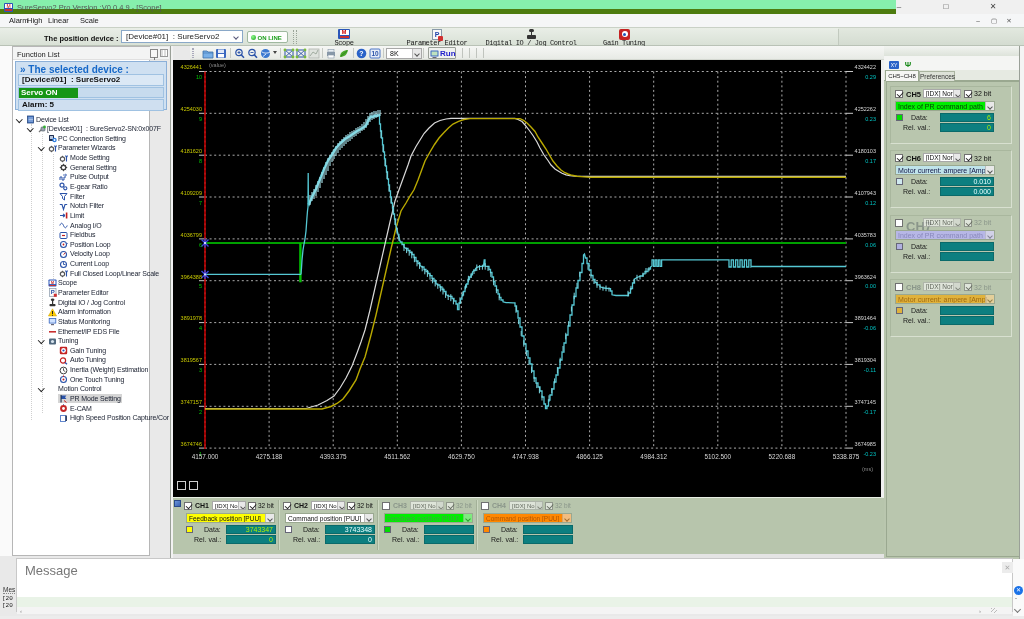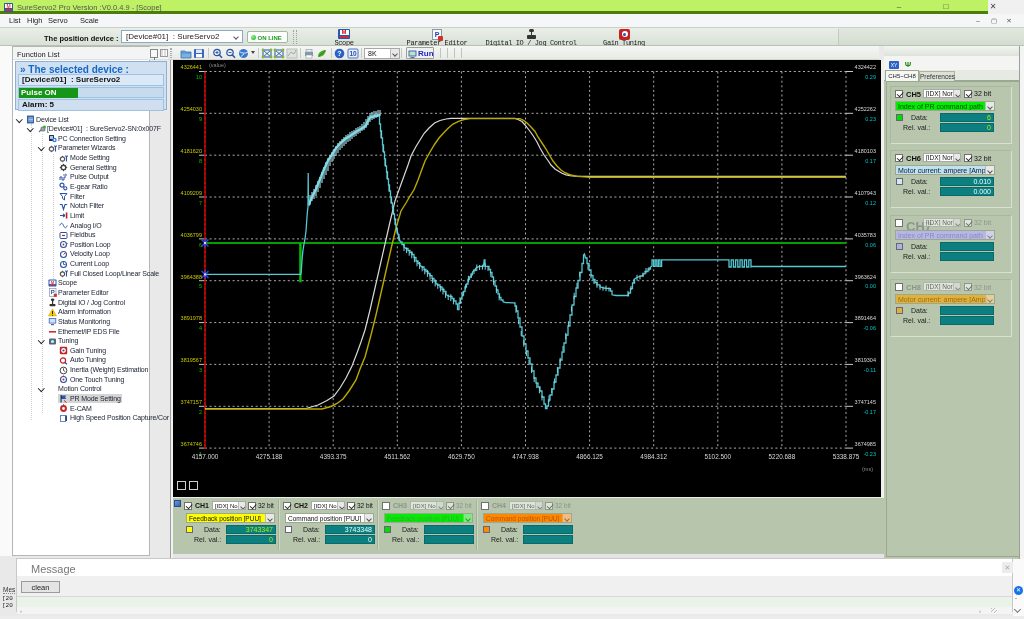--- a/index.html
+++ b/index.html
@@ -8,34 +8,34 @@
 .tree-row{position:absolute;left:0;width:157px;height:10px;font-size:7px;letter-spacing:-0.15px;color:#1a2030;white-space:nowrap;overflow:hidden;}
 .chev{position:absolute;width:4.5px;height:4.5px;border-right:1.4px solid #222;border-bottom:1.4px solid #222;transform:rotate(45deg);}
 .combo{position:absolute;background:#fff;border:1px solid #a8a8a8;font-size:7px;color:#111;overflow:hidden;white-space:nowrap;}
 .dd{position:absolute;right:0;top:0;bottom:0;width:9px;background:#e8e8e8;border-left:1px solid #bbb;}
 .dd:after{content:"";position:absolute;left:2px;top:3px;width:3px;height:3px;border-right:1px solid #555;border-bottom:1px solid #555;transform:rotate(45deg);}
 .cb{position:absolute;width:8px;height:8px;background:#fff;border:1px solid #707070;}
 .cb.on:after{content:"";position:absolute;left:0.5px;top:0.5px;width:4.5px;height:2.5px;border-left:1.4px solid #222;border-bottom:1.4px solid #222;transform:rotate(-48deg);}
 .teal{position:absolute;background:#0c7f80;border:1px solid #0a6a6a;font-size:7px;text-align:right;padding-right:2px;line-height:8px;}
 .lbl7{position:absolute;font-size:7px;color:#1a1a1a;white-space:nowrap;}
 </style></head><body>
-<div class="abs" style="left:0;top:0;width:988px;height:14px;background:#bef264;border-bottom:3px solid #4d7c0f">
+<div class="abs" style="left:0;top:0;width:896px;height:14px;background:#86efac;border-bottom:5px solid #4d7c0f">
 <div class="abs" style="left:4px;top:3px;width:9px;height:9px;background:#2a55b8;border-radius:1px">
       <div class="abs" style="left:1px;top:1px;width:7px;height:4px;background:#fff;font-size:5px;color:#c00;text-align:center;line-height:4px">M</div>
       <div class="abs" style="left:1px;top:6px;width:7px;height:2px;background:#c83030"></div>
     </div>
 <div class="abs" style="left:17px;top:3px;font-size:7.5px;color:#555">SureServo2 Pro Version :V0.0.4.9 - [Scope]</div>
 <div class="abs" style="left:893px;top:1px;width:12px;height:11px;font-size:8px;color:#444;text-align:center;line-height:11px">–</div>
 <div class="abs" style="left:940px;top:1px;width:12px;height:11px;font-size:8px;color:#444;text-align:center;line-height:11px">□</div>
 <div class="abs" style="left:987px;top:1px;width:12px;height:11px;font-size:8px;color:#444;text-align:center;line-height:11px">✕</div>
 </div>
 <div class="abs" style="left:0;top:14px;width:1024px;height:13px;background:#f5f6f7">
-<div class="abs" style="left:9px;top:2px;font-size:7.5px;color:#222">List</div>
+<div class="abs" style="left:9px;top:2px;font-size:7.5px;color:#222">Alarm</div>
 <div class="abs" style="left:27px;top:2px;font-size:7.5px;color:#222">High</div>
-<div class="abs" style="left:48px;top:2px;font-size:7.5px;color:#222">Servo</div>
+<div class="abs" style="left:48px;top:2px;font-size:7.5px;color:#222">Linear</div>
 <div class="abs" style="left:80px;top:2px;font-size:7.5px;color:#222">Scale</div>
 <div class="abs" style="left:973px;top:2px;width:10px;height:9px;font-size:6.5px;color:#555;text-align:center;line-height:9px">–</div>
 <div class="abs" style="left:989px;top:2px;width:10px;height:9px;font-size:6.5px;color:#555;text-align:center;line-height:9px">▢</div>
 <div class="abs" style="left:1004px;top:2px;width:10px;height:9px;font-size:6.5px;color:#555;text-align:center;line-height:9px">✕</div>
 </div>
 <div class="abs" style="left:0;top:27px;width:1024px;height:19px;background:linear-gradient(#e9eee7,#d9e1d6);border-top:1px solid #c9d1c6;border-bottom:1px solid #b9c2b6">
 <div class="abs" style="left:44px;top:5.5px;font-size:7.5px;font-weight:bold;color:#111">The position device :</div>
 <div class="combo" style="left:121px;top:2px;width:122px;height:13px;line-height:11px;font-size:8px;border-color:#8aa8c8"><span style="margin-left:4px;color:#222">[Device#01]&nbsp;&nbsp;: SureServo2</span><span class="abs" style="right:4px;top:4px;width:4px;height:4px;border-right:1.2px solid #557;border-bottom:1.2px solid #557;transform:rotate(45deg);"></span></div>
 <div class="abs" style="left:247px;top:3px;width:41px;height:12px;background:#fdfdfd;border:1px solid #9fb89f;border-radius:2px">
 <div class="abs" style="left:2.5px;top:3px;width:5px;height:5px;border-radius:50%;background:radial-gradient(circle at 35% 35%,#8dfa8d,#17a017);"></div>
@@ -80,21 +80,21 @@
 <div class="abs" style="left:4px;top:2.5px;font-size:7.5px;color:#222">Function List</div>
 <div class="abs" style="left:137px;top:2px;width:8px;height:9px;border:1px solid #888;background:#f8f8f8">
         <div class="abs" style="left:2.5px;top:6.5px;width:1px;height:3px;background:#777"></div>
       </div>
 <div class="abs" style="left:147px;top:2px;width:8px;height:8px;border:1px solid #999;background:repeating-linear-gradient(90deg,#ddd 0 2px,#fff 2px 3px)"></div>
 </div>
 <div class="abs" style="left:2px;top:14px;width:152px;height:49px;background:#cfe0f1;border:1px solid #8cb0d8">
 <div class="abs" style="left:4px;top:2px;font-size:10px;font-weight:bold;color:#1668c8">» The selected device :</div>
 <div class="abs" style="left:2px;top:12px;width:146px;height:11.5px;background:#dbe8f5;border:1px solid #a0c2e2;font-size:8px;font-weight:bold;color:#111;line-height:10px;padding-left:3px">[Device#01]&nbsp;&nbsp;: SureServo2</div>
 <div class="abs" style="left:2px;top:24.5px;width:146px;height:11.5px;background:#c7dbee;border:1px solid #a0c2e2">
-        <div class="abs" style="left:0;top:0;width:59px;height:10px;background:#169616;font-size:8px;font-weight:bold;color:#fff;line-height:10px;padding-left:2px">Pulse ON</div>
+        <div class="abs" style="left:0;top:0;width:59px;height:10px;background:#169616;font-size:8px;font-weight:bold;color:#fff;line-height:10px;padding-left:2px">Servo ON</div>
       </div>
 <div class="abs" style="left:2px;top:37px;width:146px;height:11.5px;background:#cfdff0;border:1px solid #a0c2e2;font-size:8px;font-weight:bold;color:#111;line-height:10px;padding-left:3px">Alarm: 5</div>
 </div>
 <div class="abs" style="left:17.5px;top:77px;width:0;height:296px;border-left:1px dotted #cfcfcf"></div>
 <div class="abs" style="left:28.5px;top:87px;width:0;height:279px;border-left:1px dotted #cfcfcf"></div>
 <div class="abs" style="left:39.5px;top:107px;width:0;height:125px;border-left:1px dotted #cfcfcf"></div>
 <div class="tree-row" style="top:67.5px">
       <span class="chev" style="left:4px;top:2px"></span>
       <span class="abs" style="left:13px;top:0.5px;width:9px;height:9px">
         <svg width="9" height="9" viewBox="0 0 9 9">
@@ -472,21 +472,21 @@
 <text x="544.8" y="399" fill="#d8d8d8" text-anchor="middle" font-size="6.4">5102.500</text>
 <text x="608.9" y="399" fill="#d8d8d8" text-anchor="middle" font-size="6.4">5220.688</text>
 <text x="673.0" y="399" fill="#d8d8d8" text-anchor="middle" font-size="6.4">5338.875</text>
 <text x="700" y="411" fill="#8a8a8a" text-anchor="end">(ms)</text>
 </g>
 <rect x="4.5" y="421.5" width="8" height="8" fill="#000" stroke="#d0d0d0"></rect>
 <rect x="16.5" y="421.5" width="8" height="8" fill="#000" stroke="#d0d0d0"></rect>
 </svg>
 <div class="abs" style="left:170px;top:46px;width:1px;height:513px;background:#9aa098"></div>
 <div class="abs" style="left:171px;top:46px;width:2px;height:513px;background:#f2f2f2"></div>
-<div class="abs" style="left:168px;top:46px;width:711px;height:14px;background:linear-gradient(#f6f7f5,#e7eae5);border-bottom:1px solid #d4d8d1">
+<div class="abs" style="left:190px;top:46px;width:711px;height:14px;background:linear-gradient(#f6f7f5,#e7eae5);border-bottom:1px solid #d4d8d1">
 <div class="abs" style="left:2px;top:2px;width:2px;height:10px;border-left:1px dotted #aab;border-right:1px dotted #aab"></div>
 <div class="abs" style="left:12px;top:1.5px;width:12px;height:11px">
       <svg width="12" height="11" viewBox="0 0 12 11">
         <path d="M1,3h4l1,1h5v6H1z" fill="#78b0e8" stroke="#3a6ea8" stroke-width="0.8"></path>
         <path d="M1,5h10" stroke="#3a6ea8" stroke-width="0.6"></path>
       </svg>
     </div>
 <div class="abs" style="left:25px;top:1.5px;width:12px;height:11px">
       <svg width="12" height="11" viewBox="0 0 12 11">
         <rect x="1" y="1" width="10" height="9" rx="1" fill="#3a68c0"></rect>
@@ -702,25 +702,22 @@
 <div class="lbl7" style="left:24px;top:225px">Data:</div>
 <div class="teal" style="left:53px;top:224px;width:54px;height:9px;color:#e8ffff"></div>
 <div class="lbl7" style="left:16px;top:235px">Rel. val.:</div>
 <div class="teal" style="left:53px;top:234px;width:54px;height:9px;color:#e8ffff"></div>
 </div>
   </div>
 <div class="abs" style="left:1019px;top:46px;width:1px;height:573px;background:#9aa098"></div>
 <div class="abs" style="left:1020px;top:46px;width:4px;height:573px;background:#f4f4f4"></div>
 <div class="abs" style="left:173px;top:554px;width:711px;height:5px;background:#e4e4e4"></div>
 <div class="abs" style="left:16px;top:558px;width:997px;height:54px;background:#fff;border:1px solid #c8c8c8">
-<div class="abs" style="left:14px;top:4px;font-size:11px;color:#777">Message</div>
+<div class="abs" style="left:8px;top:4px;font-size:13px;color:#777">Message</div>
 <div class="abs" style="left:985px;top:3px;width:11px;height:11px;background:#ececec;color:#aaa;font-size:7px;text-align:center;line-height:11px">✕</div>
-<div class="abs" style="left:0;top:17px;width:995px;height:21px;background:#f0f0f0;border-bottom:1px solid #d8d8d8">
-<div class="abs" style="left:4px;top:5px;width:39px;height:12px;background:#e4e4e4;border:1px solid #9a9a9a;font-size:7.5px;color:#222;text-align:center;line-height:11px">clean</div>
-    </div>
 <div class="abs" style="left:0;top:38px;width:995px;height:10px;background:#e9f3e7"></div>
 <div class="abs" style="left:0;top:48px;width:995px;height:7px;background:#f4f4f4">
 <div class="abs" style="left:3px;top:1px;font-size:6px;color:#888">‹</div>
 <div class="abs" style="left:962px;top:1px;font-size:6px;color:#888">›</div>
 <div class="abs" style="left:974px;top:1px;width:6px;height:5px;background:repeating-linear-gradient(135deg,#bbb 0 1px,#f4f4f4 1px 2.5px)"></div>
 </div>
   </div>
 <div class="abs" style="left:3px;top:586px;font-size:6.5px;color:#333;border-bottom:1px dotted #888">Mes</div>
 <div class="abs" style="left:2px;top:595px;font-family:'Liberation Mono',monospace;font-size:6px;color:#222">[20</div>
 <div class="abs" style="left:2px;top:602px;font-family:'Liberation Mono',monospace;font-size:6px;color:#222">[20</div>

